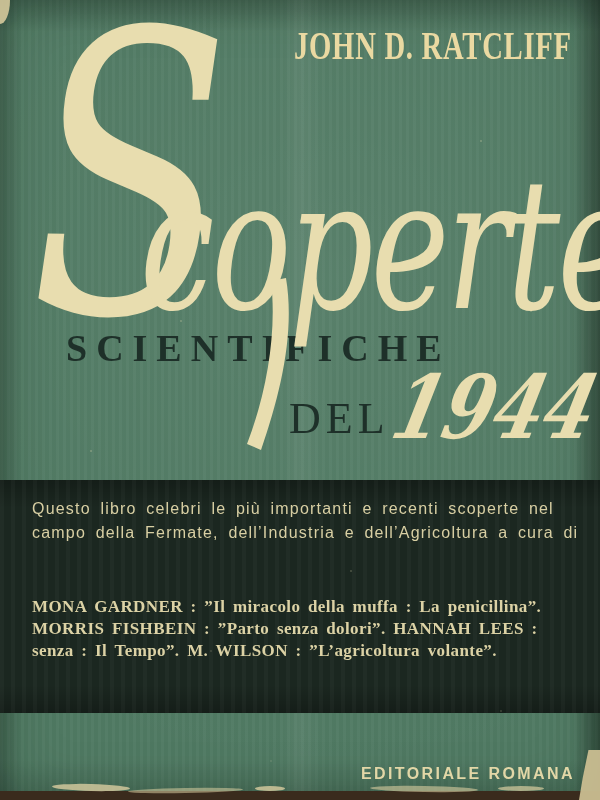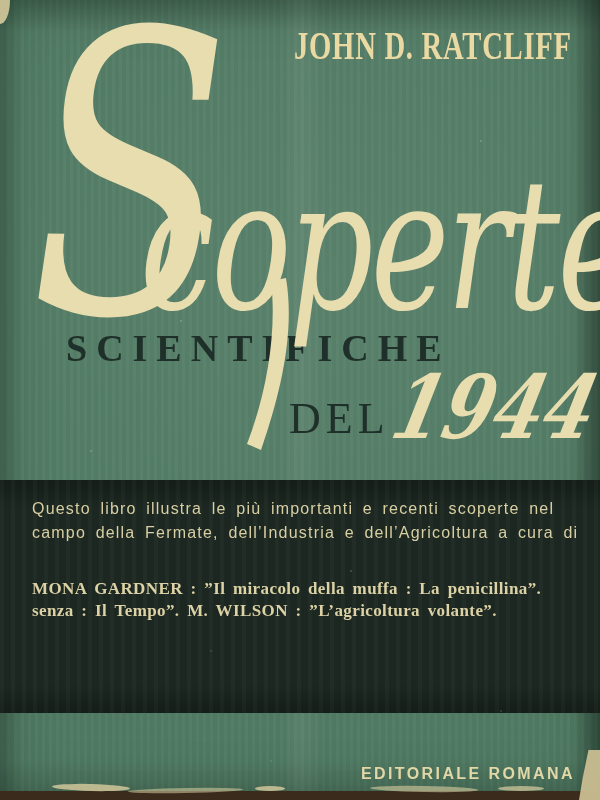--- a/index.html
+++ b/index.html
@@ -44,21 +44,21 @@
       linear-gradient(0deg, rgba(0,0,0,0.25) 0, transparent 12%, transparent 88%, rgba(0,0,0,0.25) 100%);
     z-index:1;
   }
   .blurb{
     position:absolute;left:32px;top:17px;width:545px;
     font-family:"Liberation Sans", sans-serif;font-size:16px;
     line-height:24px;letter-spacing:1.2px;word-spacing:4px;
     color:#d8cfa3;white-space:nowrap;
   }
   .contributors{
-    position:absolute;left:32px;top:98px;width:548px;
+    position:absolute;left:32px;top:116px;width:548px;
     font-family:"Liberation Serif", serif;font-weight:bold;font-size:17px;
     line-height:22px;letter-spacing:0.4px;word-spacing:3px;
     color:#dcd2a5;white-space:nowrap;
   }
   .publisher{
     position:absolute;left:361px;top:736px;
     font-family:"Liberation Sans", sans-serif;font-weight:bold;
     font-size:16px;line-height:1;letter-spacing:2.4px;
     color:#e2d7a7;white-space:nowrap;z-index:2;margin-top:30px;
   }
@@ -91,25 +91,26 @@
 
   <svg class="title-layer" width="600" height="470" viewBox="0 0 600 470" aria-hidden="true">
     <text class="script" transform="translate(30,312) scale(0.75,1)" font-size="390">S</text>
     <text class="script" transform="translate(140,308) scale(0.73,1)" font-size="182" letter-spacing="-4">coperte</text>
     <path d="M286,278 C295,332 281,392 261,450 L247,444 C267,392 277,332 271,281 Z" fill="#e8ddaf"></path>
     <text class="script" transform="translate(388,438) skewX(-13) scale(0.82,1)" font-size="88" font-weight="bold">1944</text>
   </svg>
 
   <div class="band">
     <div class="blurb">
-      <div>Questo libro illustra le più importanti e recenti scoperte nel</div>
+      <div>Questo libro celebri le più importanti e recenti scoperte nel</div>
       <div>campo della Fermate, dell’Industria e dell’Agricoltura a cura di</div>
     </div>
     <div class="contributors">
       <div>MONA GARDNER : ”Il miracolo della muffa : La penicillina”.</div>
+      <div>MORRIS FISHBEIN : ”Parto senza dolori”. HANNAH LEES :</div>
       <div>senza : Il Tempo”. M. WILSON : ”L’agricoltura volante”.</div>
     </div>
 
   </div>
 
   <div class="publisher">EDITORIALE ROMANA</div>
 
   <div class="speckles"></div>
   <div class="corner-chip"></div>
   <div class="bottom-edge"></div>

